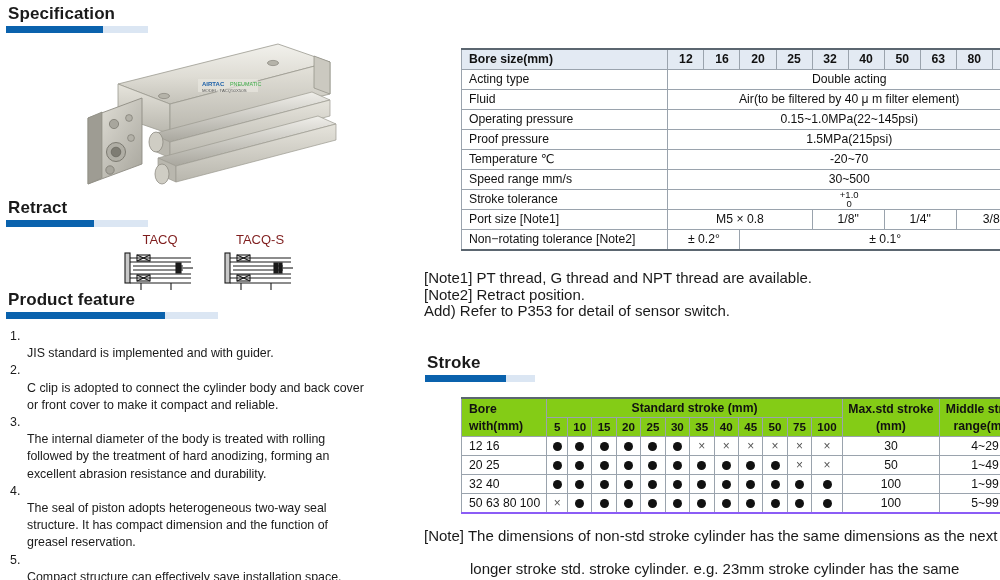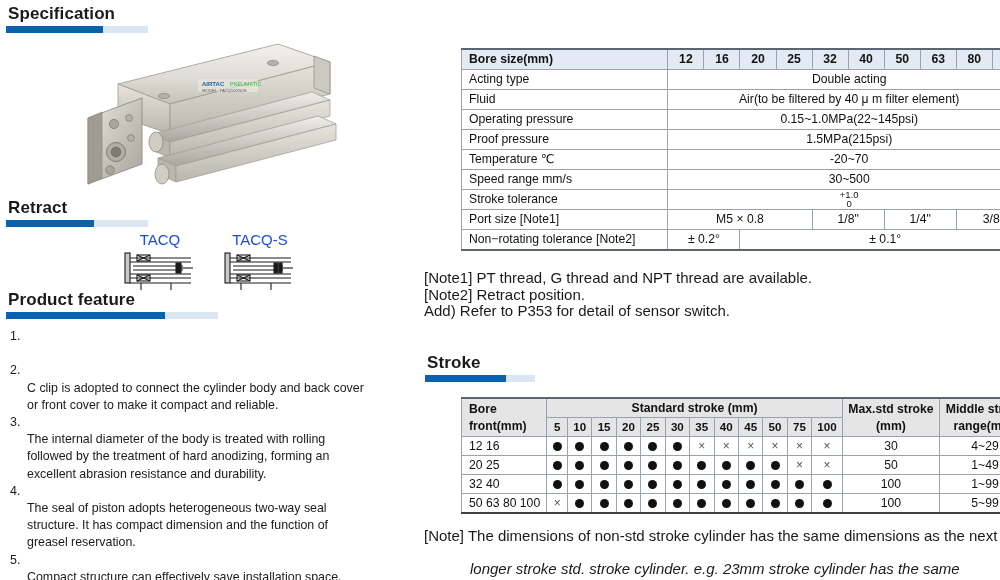--- a/index.html
+++ b/index.html
@@ -25,21 +25,21 @@
     background:linear-gradient(to right,#0a62ad 0,#0a62ad var(--stop,60%),#dbe6f3 var(--stop,60%),#dbe6f3 100%);
   }
 
   
   .photo-wrap{position:absolute;left:30px;top:34px;width:340px;height:165px;}
   .photo-wrap svg{display:block;}
 
   
   .symbols{position:absolute;left:110px;top:232px;width:230px;height:58px;}
   .sym{position:absolute;top:0;width:100px;text-align:center;}
-  .sym .lbl{font-size:15px;color:#1d4ed8;line-height:15px;}
+  .sym .lbl{font-size:13px;color:#7f1d1d;line-height:15px;}
   .sym .dia{margin:3px auto 0;}
 
   
   .features{position:absolute;left:6px;top:328px;width:408px;}
   .feat{
     position:relative;
     font-size:12.4px;line-height:17.2px;color:#1a1a1a;
     padding-left:21px;margin:0 0 0 0;
     white-space:pre-line;
   }
@@ -68,34 +68,34 @@
   .spec-tbl .hdr td.bore{width:30px;font-weight:bold;}
   .spec-tbl tr:last-child td{border-bottom:2px solid #5b6670;}
   .frac{display:inline-block;line-height:8.5px;font-size:9.5px;text-align:center;vertical-align:middle;padding:1px 0;}
   .frac i{display:block;font-style:normal;}
 
   
   .notes{position:absolute;font-size:15px;line-height:16.5px;color:#1a1a1a;white-space:pre-line;}
   .spec-notes{left:424px;top:270px;width:570px;}
   .stroke-notes{left:424px;top:511px;width:575px;}
   .stroke-notes .ln{padding-left:0;}
-  .stroke-notes .ind{padding-left:46px;font-style:italic;}
+  .stroke-notes .ind{padding-left:46px;}
 
   
   .stroke-tbl{position:absolute;left:425px;top:397px;width:570px;}
   .stroke-tbl td{height:18px;line-height:18px;}
-  .stroke-tbl .h1 td,.stroke-tbl .h2 td{background:#e5e5e5;font-weight:bold;}
+  .stroke-tbl .h1 td,.stroke-tbl .h2 td{background:#84cc16;font-weight:bold;}
   .stroke-tbl .h1 td{border-top:2px solid #5b6670;}
   .stroke-tbl td.bore-lbl{text-align:left;padding-left:7px;width:100px;}
   .stroke-tbl td.bore-hdr{text-align:left;padding-left:7px;font-weight:bold;}
   .stroke-tbl td.sv{width:26px;font-size:11.6px;}
   .stroke-tbl td.mark{width:26px;font-size:13px;}
   .stroke-tbl td.maxstd{width:110px;}
   .stroke-tbl td.midrange{width:110px;}
-  .stroke-tbl tr:last-child td{border-bottom:2px solid #404040;}
+  .stroke-tbl tr:last-child td{border-bottom:2px solid #8b5cf6;}
   .dot{display:inline-block;width:9px;height:9px;border-radius:50%;background:#111;vertical-align:middle;}
   .ex{display:inline-block;color:#555;font-size:12px;line-height:18px;}
 </style>
 </head>
 <body>
 
 <div class="page">
 
   <div class="sec-head" style="left:6px;top:4px;width:142px;">
     <div class="title">Specification</div>
@@ -221,21 +221,21 @@
     </div>
   </div>
 
   <div class="sec-head" style="left:6px;top:290px;width:212px;">
     <div class="title">Product feature</div>
     <div class="rule" style="--stop:75%;"></div>
   </div>
 
   <div class="features">
     <div class="feat">
-      <span class="num">1.</span>
+      <span class="num">1.</span><span>JIS standard is implemented and with guider.</span>
     </div>
     <div class="feat">
       <span class="num">2.</span><span>C clip is adopted to connect the cylinder body and back cover
 or front cover to make it compact and reliable.</span>
     </div>
     <div class="feat">
       <span class="num">3.</span><span>The internal diameter of the body is treated with rolling
 followed by the treatment of hard anodizing, forming an
 excellent abrasion resistance and durability.</span>
     </div>
@@ -315,21 +315,21 @@
   <div class="sec-head" style="left:425px;top:353px;width:110px;">
     <div class="title">Stroke</div>
     <div class="rule" style="--stop:74%;"></div>
   </div>
 
   <table class="stroke-tbl">
     <tbody id="stroke-body">
         <tr class="h1">
           <td class="bore-hdr" rowspan="2" style="line-height: 17px;">
             <div>Bore</div>
-            <div>front(mm)</div>
+            <div>with(mm)</div>
           </td>
           <td colspan="12">Standard stroke (mm)</td>
           <td class="maxstd" rowspan="2" style="line-height: 17px;">
             <div>Max.std stroke</div>
             <div>(mm)</div>
           </td>
           <td class="midrange" rowspan="2" style="line-height: 17px;">
             <div>Middle stroke</div>
             <div>range(mm)</div>
           </td>

